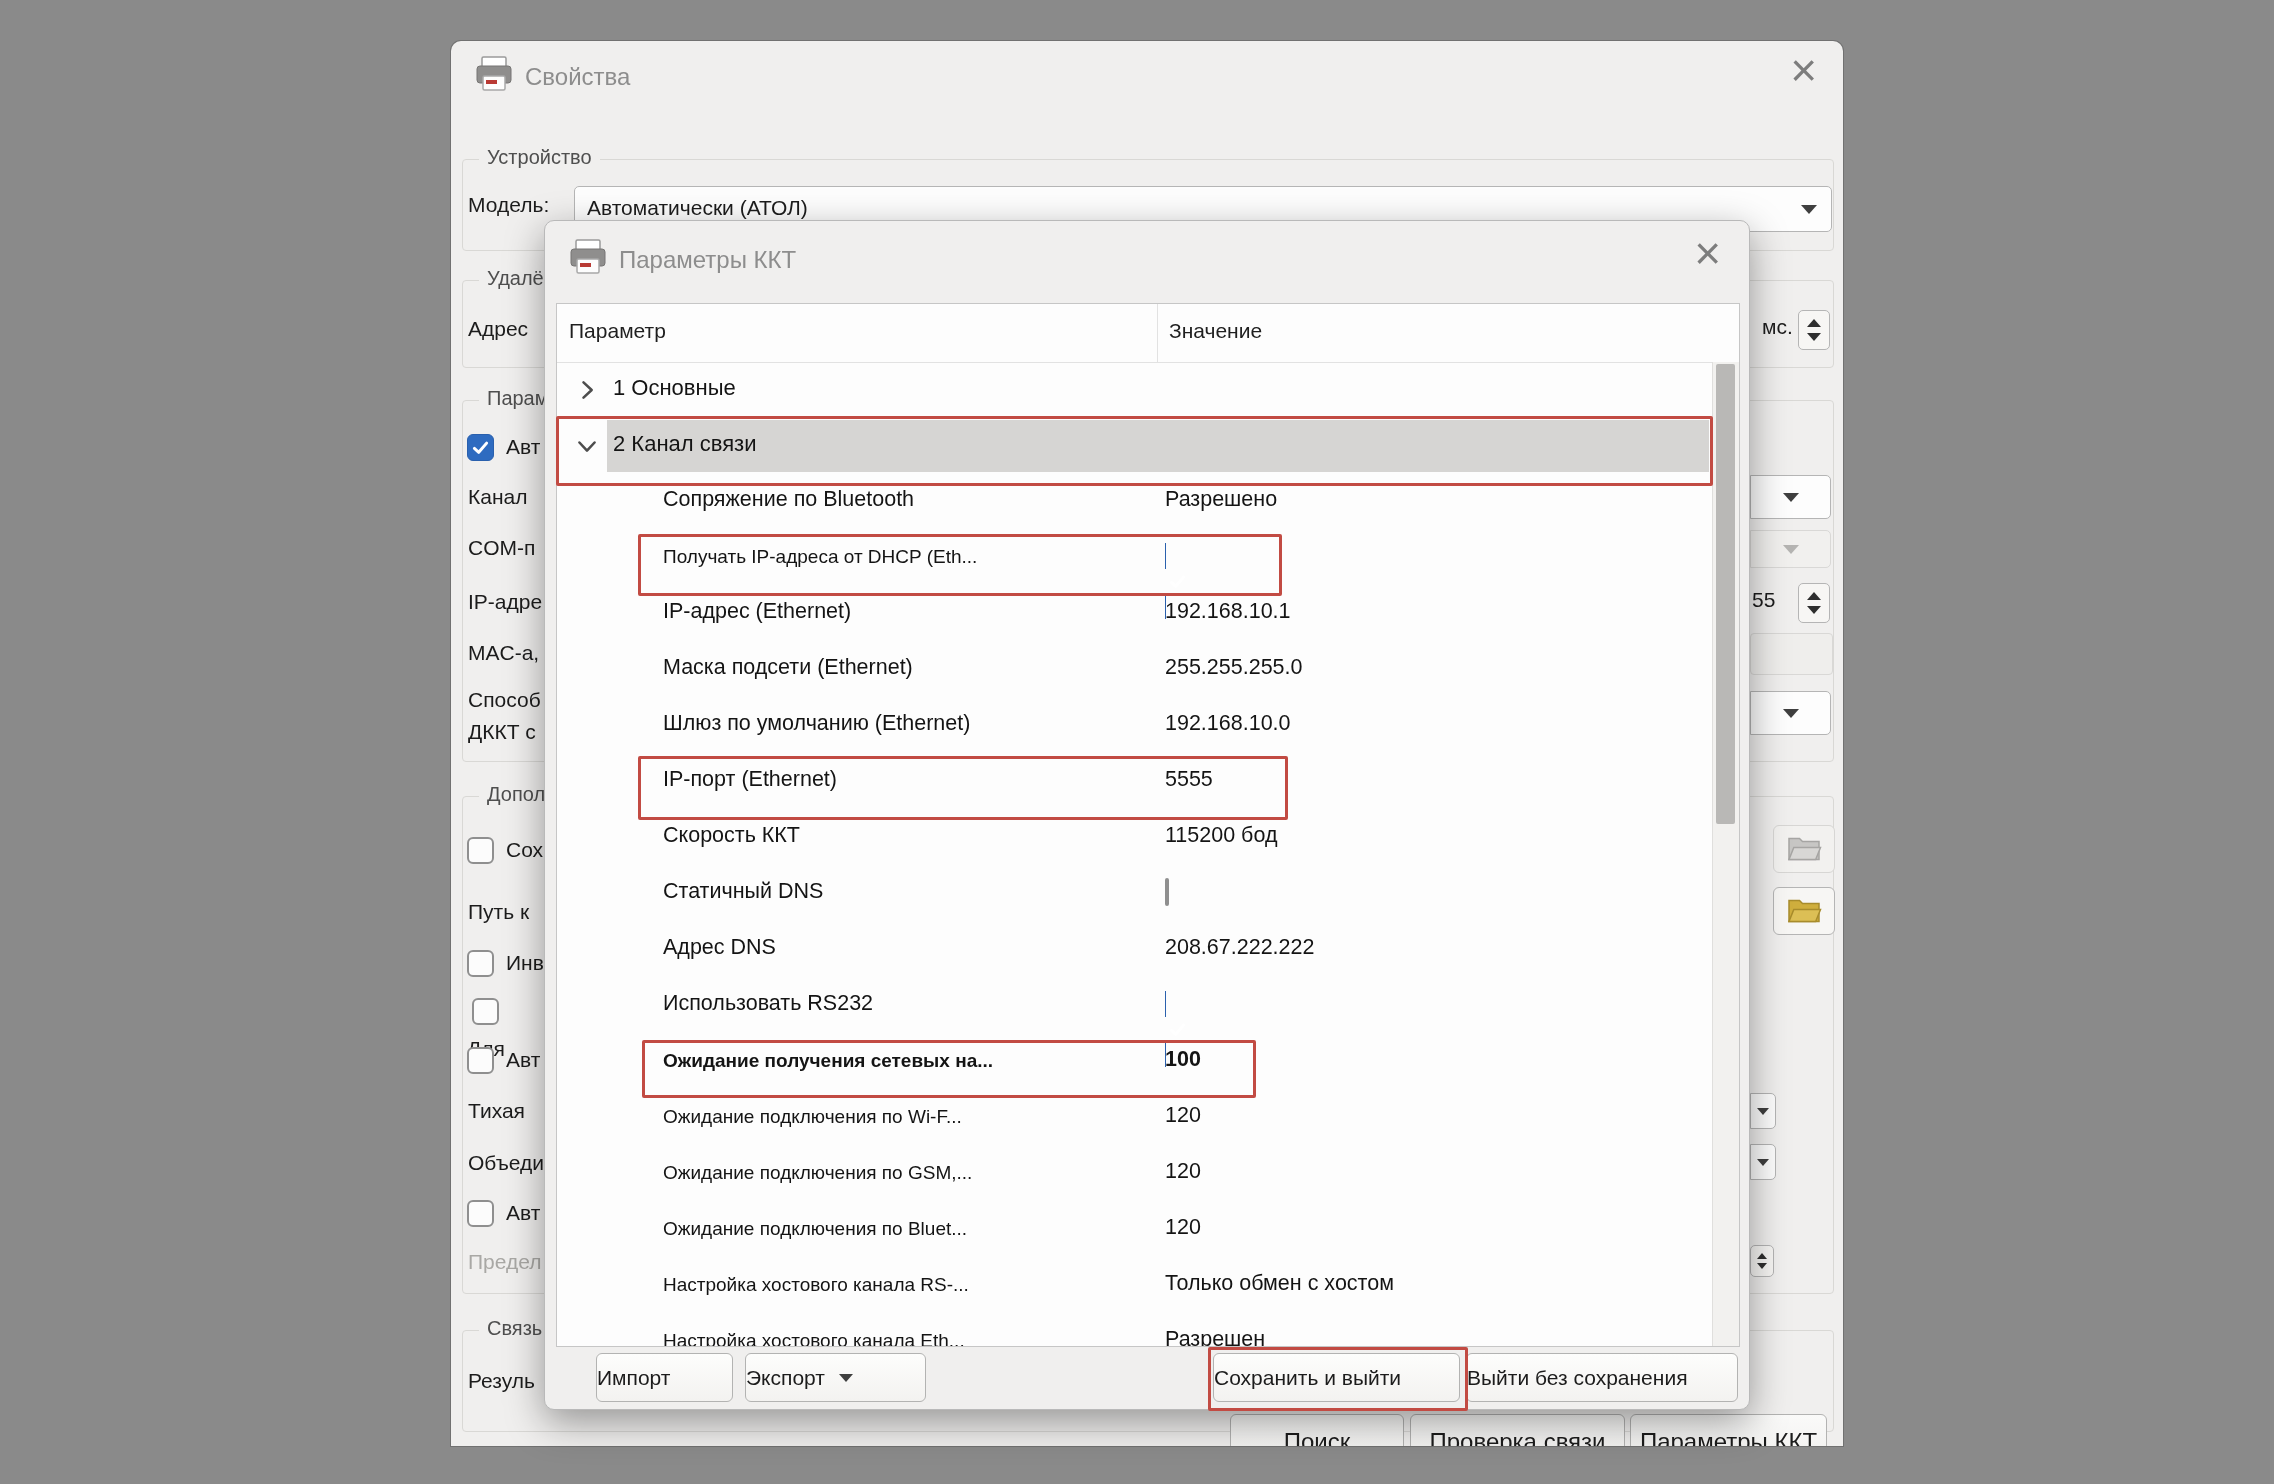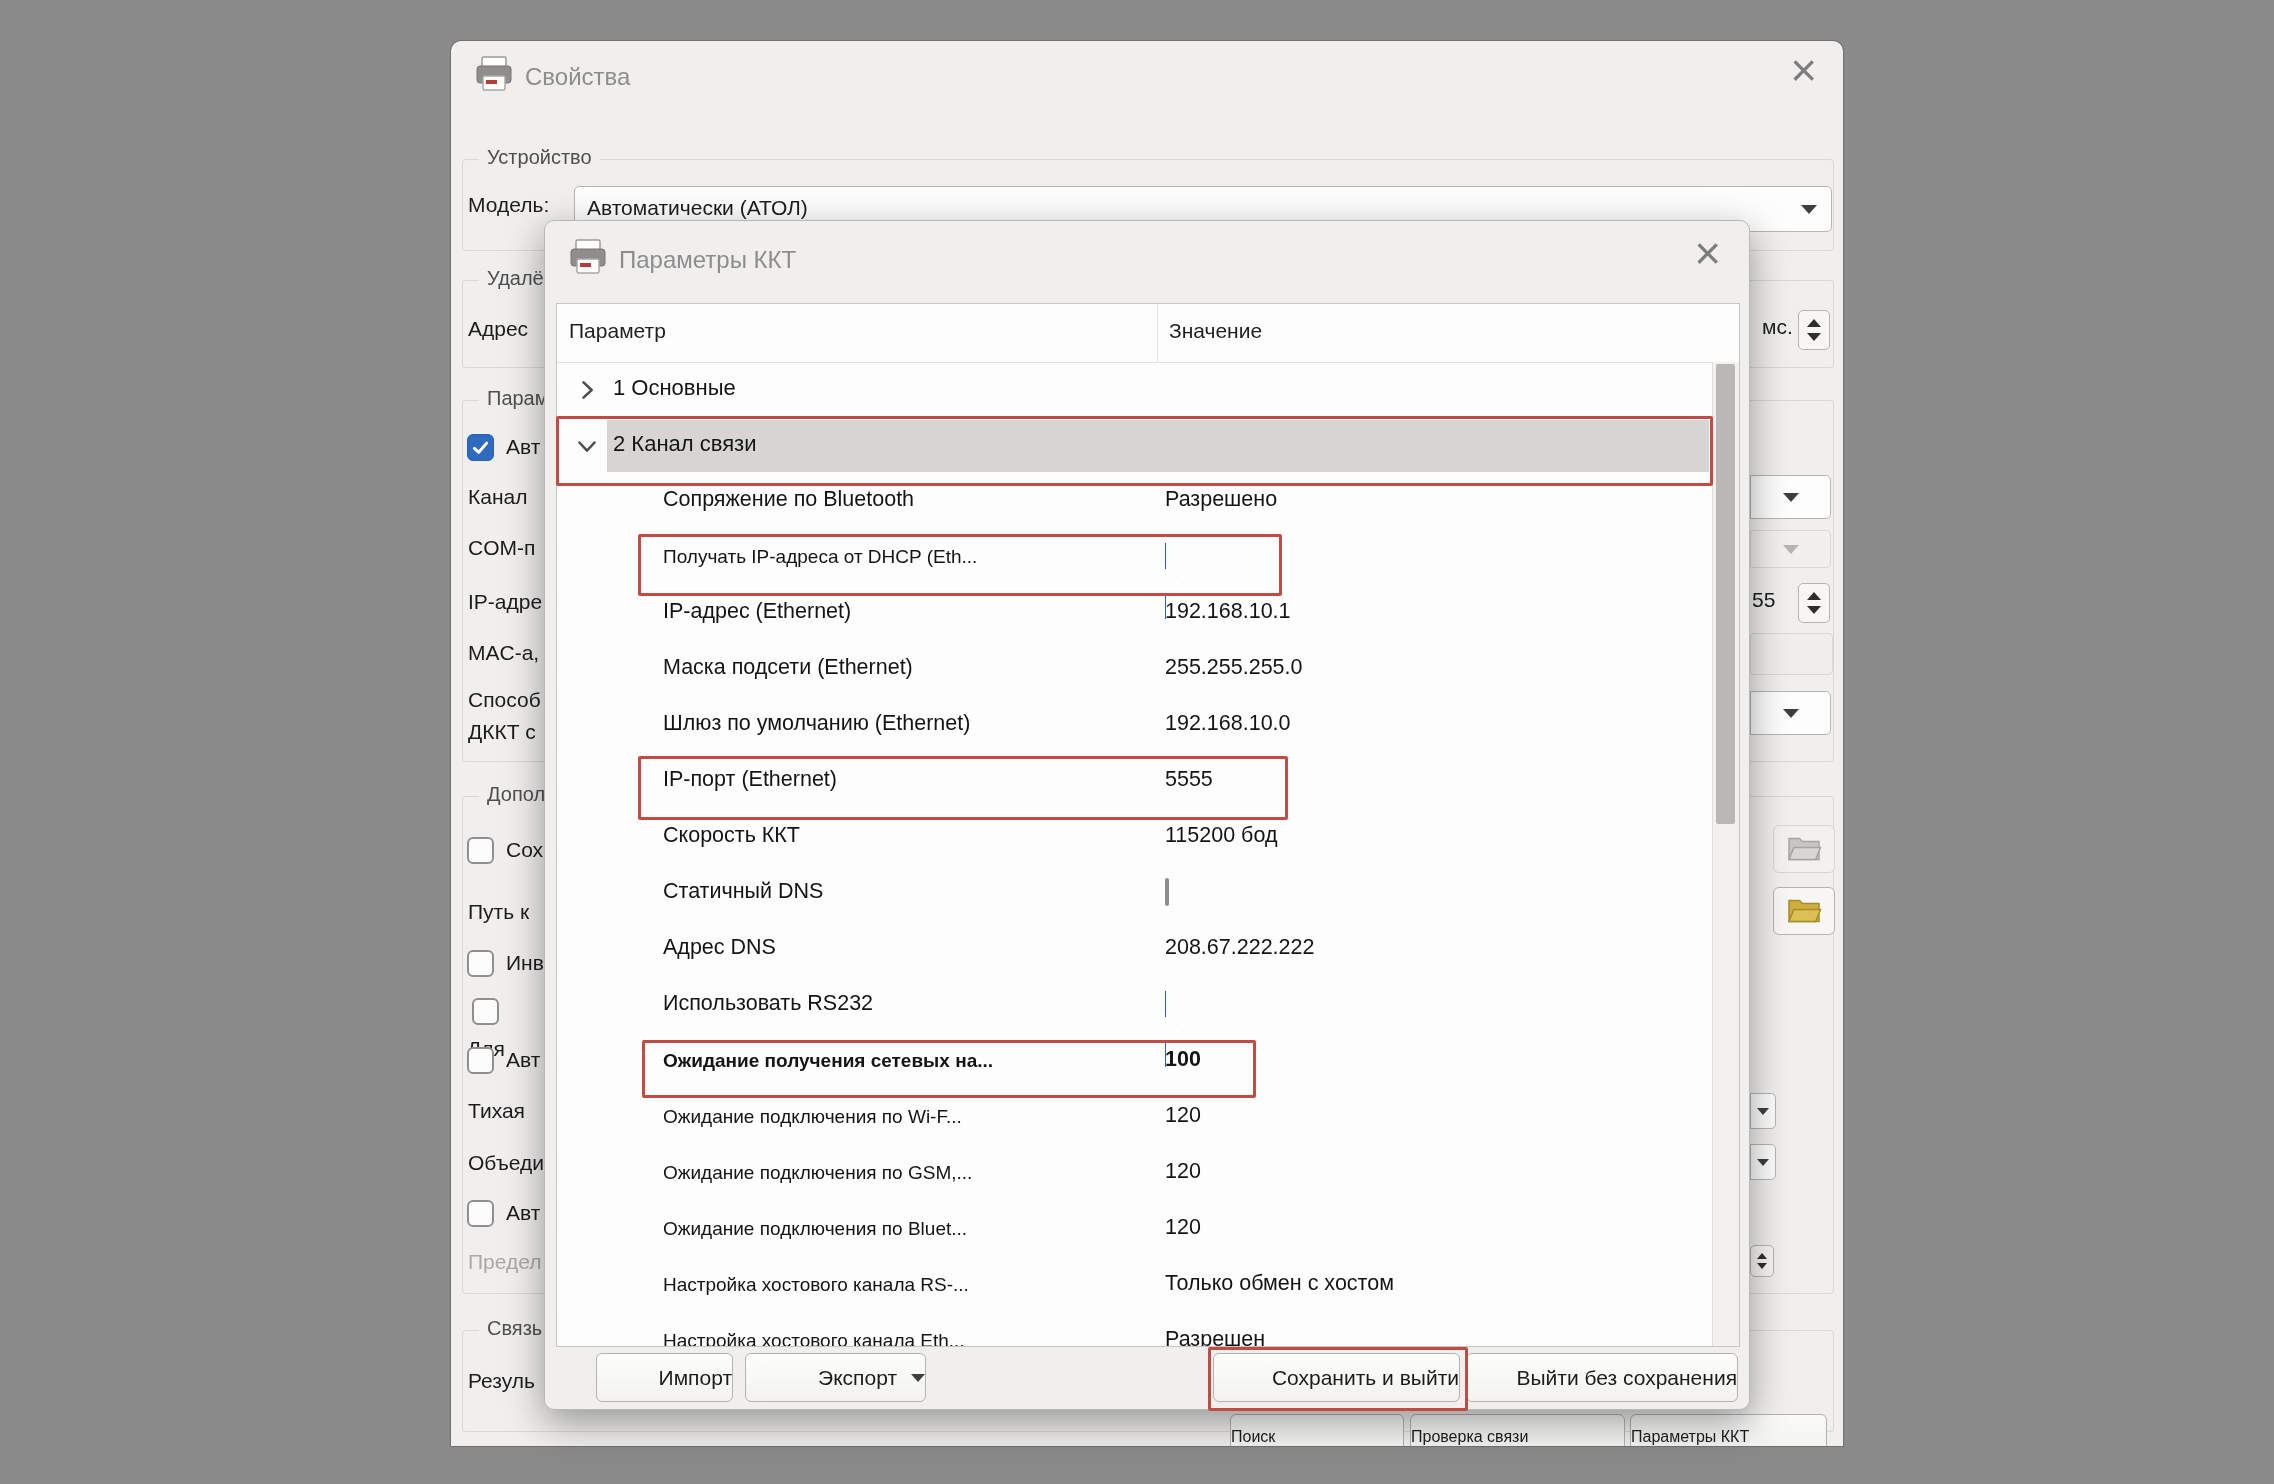--- a/index.html
+++ b/index.html
@@ -49,22 +49,22 @@
   .combo-end{height:44px;border:1px solid #b5b5b5;border-radius:0 5px 5px 0;background:#fdfdfd;
     display:flex;align-items:center;justify-content:center;box-sizing:border-box;}
   .combo-end.disabled{border-color:#d9d8d6;background:#f1f0ee;}
   .combo-end.disabled .caret{border-top-color:#b5b4b2;}
   .field-dis{background:#efeeec;border:1px solid #d9d8d6;border-radius:4px;}
   .fbtn{width:62px;height:48px;border:1px solid #b5b5b5;border-radius:6px;background:#f7f6f4;
     display:flex;align-items:center;justify-content:center;box-sizing:border-box;}
   .fbtn.disabled{border-color:#d7d6d4;background:#f2f1ef;}
 
   .bottom-btn{position:absolute;top:1373px;height:60px;border:1px solid #b3b3b2;border-radius:6px;
-    background:linear-gradient(#fafaf9,#efeeec);font-size:16px;color:#1c1c1c;box-sizing:border-box;
-    display:flex;padding-top:13px;}
+    background:linear-gradient(#fafaf9,#efeeec);font-size:24px;color:#1c1c1c;box-sizing:border-box;
+    display:flex;justify-content:center;padding-top:13px;}
 
   
   .kkt-dialog{position:absolute;left:544px;top:220px;width:1206px;height:1190px;background:#f0efee;
     border:1px solid #b9b9b9;border-radius:10px;box-shadow:0 12px 38px rgba(0,0,0,.38);
     overflow:hidden;z-index:5;box-sizing:border-box;}
   .d-icon{position:absolute;left:22px;top:17px;width:42px;height:38px;}
   .d-title{position:absolute;left:74px;top:25px;font-size:24px;color:#8d8d8d;white-space:nowrap;}
   .d-close{position:absolute;right:28px;top:9px;font-size:46px;line-height:46px;color:#7d7d7d;}
 
   .kkt-table{position:absolute;left:11px;top:82px;width:1184px;height:1044px;background:#fdfdfd;
@@ -81,21 +81,21 @@
   .trow .rlabel{position:absolute;left:106px;top:13px;font-size:21.5px;color:#141414;white-space:nowrap;}
   .trow.group .rlabel{left:56px;font-size:22px;}
   .trow.small .rlabel{font-size:19px;top:16px;}
   .trow .rvalue{position:absolute;left:608px;top:13px;font-size:21.5px;color:#141414;white-space:nowrap;}
   .trow .rvalue.vcb{top:14px;}
   .sbar{position:absolute;right:0;top:58px;width:26px;bottom:0;background:#f2f1ef;border-left:1px solid #e0dfdd;}
   .sthumb{position:absolute;left:3px;width:19px;top:2px;height:460px;background:#b9b8b6;border-radius:2px;}
 
   .dlg-btn{position:absolute;top:1132px;height:49px;border:1px solid #b3b3b2;border-radius:6px;
     background:linear-gradient(#fdfdfc,#f3f2f0);font-size:21px;color:#1c1c1c;box-sizing:border-box;
-    display:flex;align-items:center;justify-content:flex-end;gap:14px;}
+    display:flex;align-items:center;justify-content:flex-start;gap:14px;}
 
   
   .anno{position:absolute;border:3px solid #c24b43;border-radius:2px;z-index:9;pointer-events:none;}
 </style>
 </head>
 <body>
 
 <div class="canvas">
 
   <div class="props-window">

